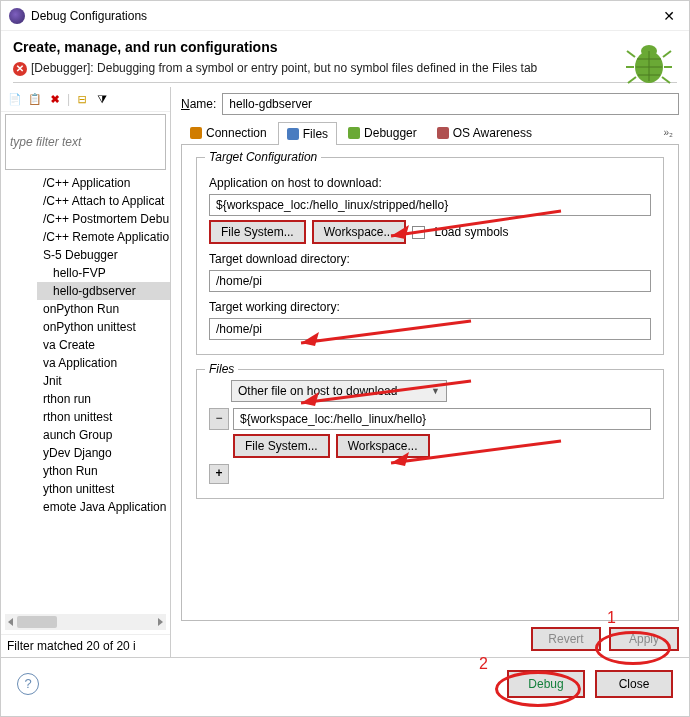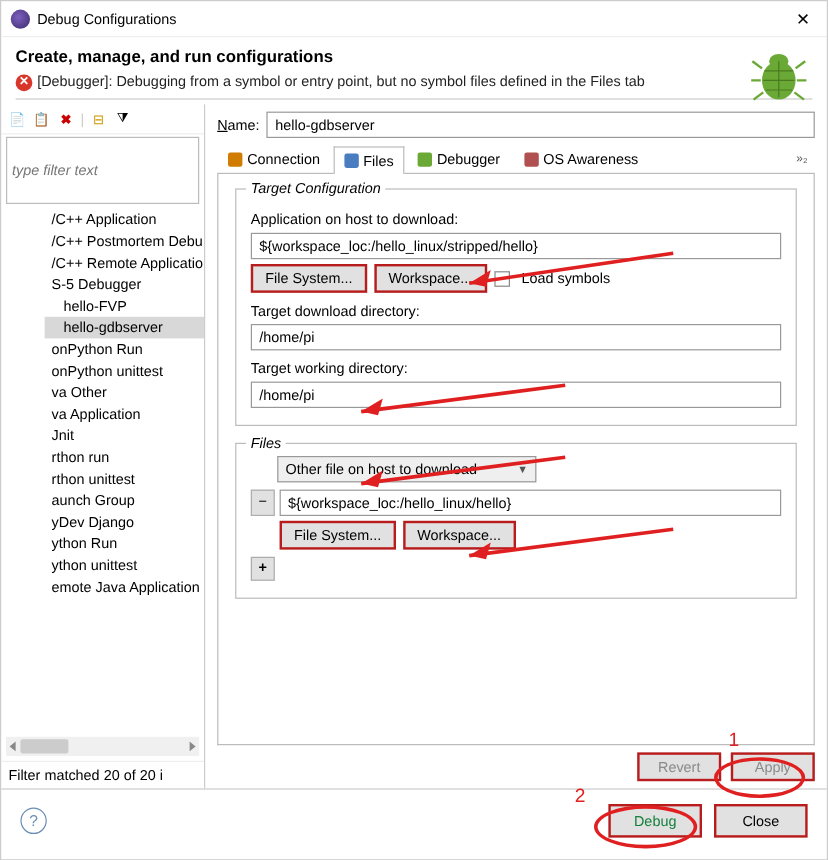--- a/index.html
+++ b/index.html
@@ -105,28 +105,29 @@
       <span class="tb-ico">📄</span>
       <span class="tb-ico">📋</span>
       <span class="tb-ico" style="color:#c00;font-weight:bold">✖</span>
       <span style="color:#ccc">|</span>
       <span class="tb-ico" style="color:#c90">⊟</span>
       <span class="tb-ico">⧩</span>
     </div>
     <input class="filter-input" placeholder="type filter text" style="">
     <div class="tree" id="tree">
         <div class="tree-item">/C++ Application</div>
+        <div class="tree-item">/C++ Attach to Applicat</div>
         <div class="tree-item">/C++ Postmortem Debu</div>
         <div class="tree-item">/C++ Remote Applicatio</div>
         <div class="tree-item">S-5 Debugger</div>
         <div class="tree-item child">hello-FVP</div>
         <div class="tree-item child selected">hello-gdbserver</div>
         <div class="tree-item">onPython Run</div>
         <div class="tree-item">onPython unittest</div>
-        <div class="tree-item">va Other</div>
+        <div class="tree-item">va Create</div>
         <div class="tree-item">va Application</div>
         <div class="tree-item">Jnit</div>
         <div class="tree-item">rthon run</div>
         <div class="tree-item">rthon unittest</div>
         <div class="tree-item">aunch Group</div>
         <div class="tree-item">yDev Django</div>
         <div class="tree-item">ython Run</div>
         <div class="tree-item">ython unittest</div>
         <div class="tree-item">emote Java Application</div>
       </div>

